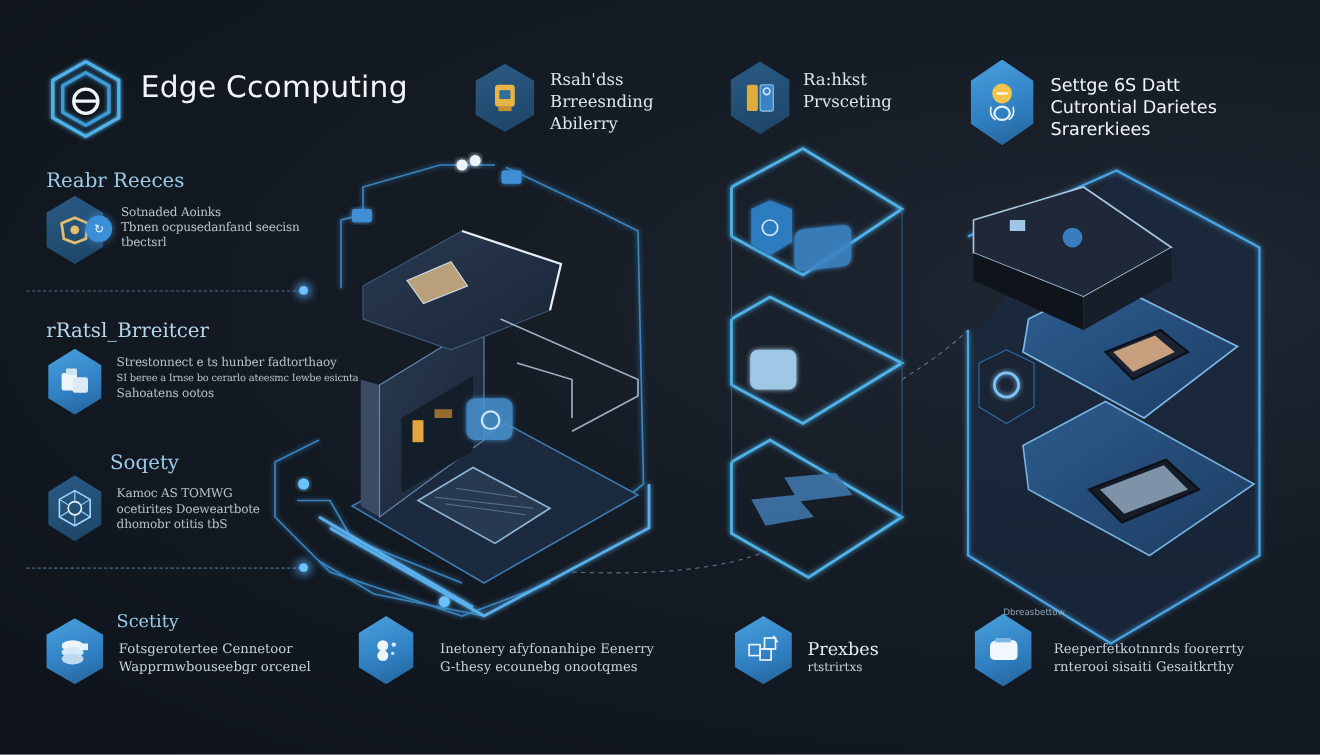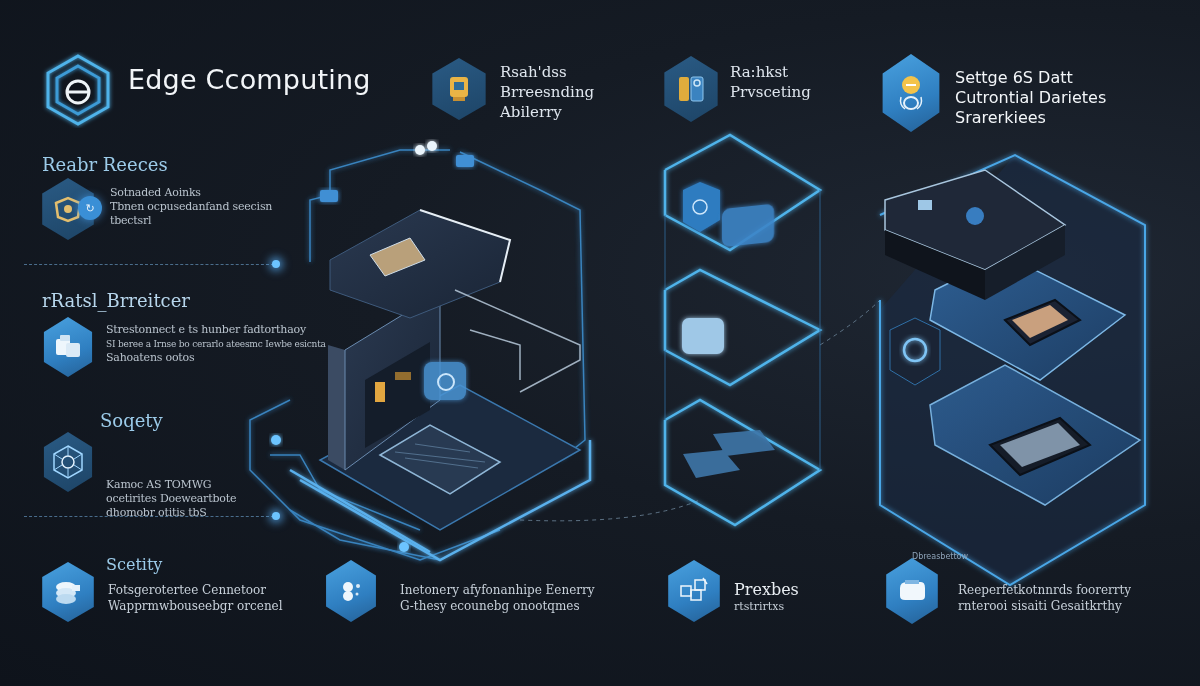--- a/index.html
+++ b/index.html
@@ -137,21 +137,21 @@
 </div>
 
 <div class="abs section-head" style="left:100px;top:410px;">Soqety</div>
 <div class="hex dark" style="left:40px;top:432px;width:56px;height:60px;box-shadow:none;filter:drop-shadow(0 0 10px rgba(90,180,255,0.8));">
   <svg width="40" height="40" viewBox="0 0 40 40">
       <polygon points="20,4 34,12 34,28 20,36 6,28 6,12" fill="none" stroke="#9fd6ff" stroke-width="1.5"></polygon>
       <circle cx="20" cy="20" r="6" fill="none" stroke="#e4f3ff" stroke-width="1.5"></circle>
       <path d="M20 4 V14 M20 26 V36 M6 12 L14 17 M26 23 L34 28 M34 12 L26 17 M14 23 L6 28" stroke="#9fd6ff" stroke-width="1"></path>
     </svg>
 </div>
-<div class="abs desc" style="left:106px;top:442px;margin-top:36px;">
+<div class="abs desc" style="left:106px;top:442px;">
   <div>Kamoc AS TOMWG</div>
   <div>ocetirites Doeweartbote</div>
   <div>dhomobr otitis tbS</div>
 </div>
 <div class="dash-line" style="left:24px;top:516px;width:250px;"></div>
 <div class="node-dot" style="left:272px;top:512px;"></div>
 
 <svg class="abs" style="left:0;top:0;" width="1200" height="686" viewBox="0 0 1200 686">
   <defs>
     <filter id="glow" x="-20%" y="-20%" width="140%" height="140%">

